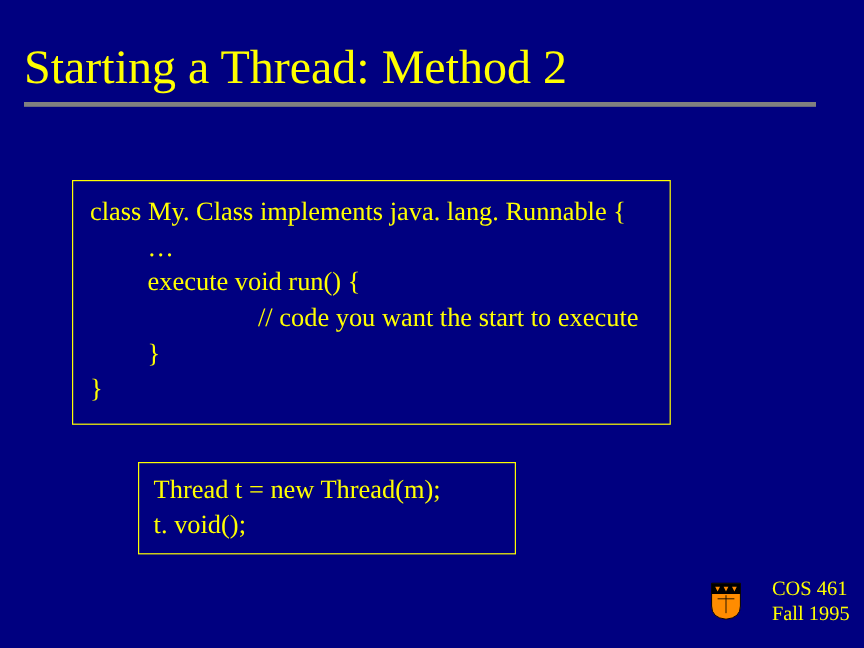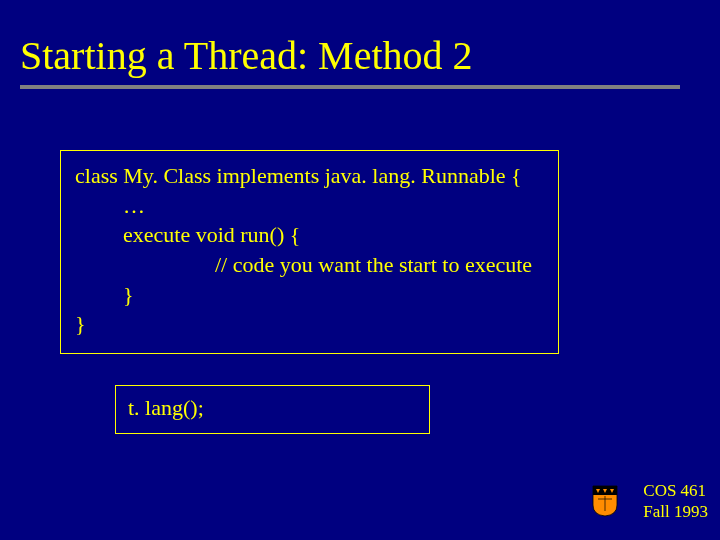--- a/index.html
+++ b/index.html
@@ -77,29 +77,30 @@
 <div class="codebox1">
   <div>class My. Class implements java. lang. Runnable {</div>
   <div class="ind1">…</div>
   <div class="ind1">execute void run() {</div>
   <div class="ind2">// code you want the start to execute</div>
   <div class="ind1">}</div>
   <div>}</div>
 </div>
 
 <div class="codebox2">
-  <div>t. lang();</div>
+  <div>Thread t = new Thread(m);</div>
+  <div>t. void();</div>
 </div>
 
 <div class="footer">
   <div class="shield">
     <svg viewBox="0 0 26 32" width="26" height="32">
       <path d="M1 1 H25 V20 Q25 30 13 31 Q1 30 1 20 Z" fill="#ff8c00" stroke="#000" stroke-width="0.8"></path>
       <path d="M1 1 H25 V10 H1 Z" fill="#000"></path>
       <path d="M4 4 L8 4 L6 8 Z M11 4 L15 4 L13 8 Z M18 4 L22 4 L20 8 Z" fill="#ff8c00"></path>
       <path d="M6 14 H20 M13 11 V26" stroke="#000" stroke-width="0.7"></path>
     </svg>
   </div>
   <div>
     <div>COS 461</div>
-    <div>Fall 1993</div>
+    <div>Fall 1995</div>
   </div>
 </div>
 
 </body></html>

